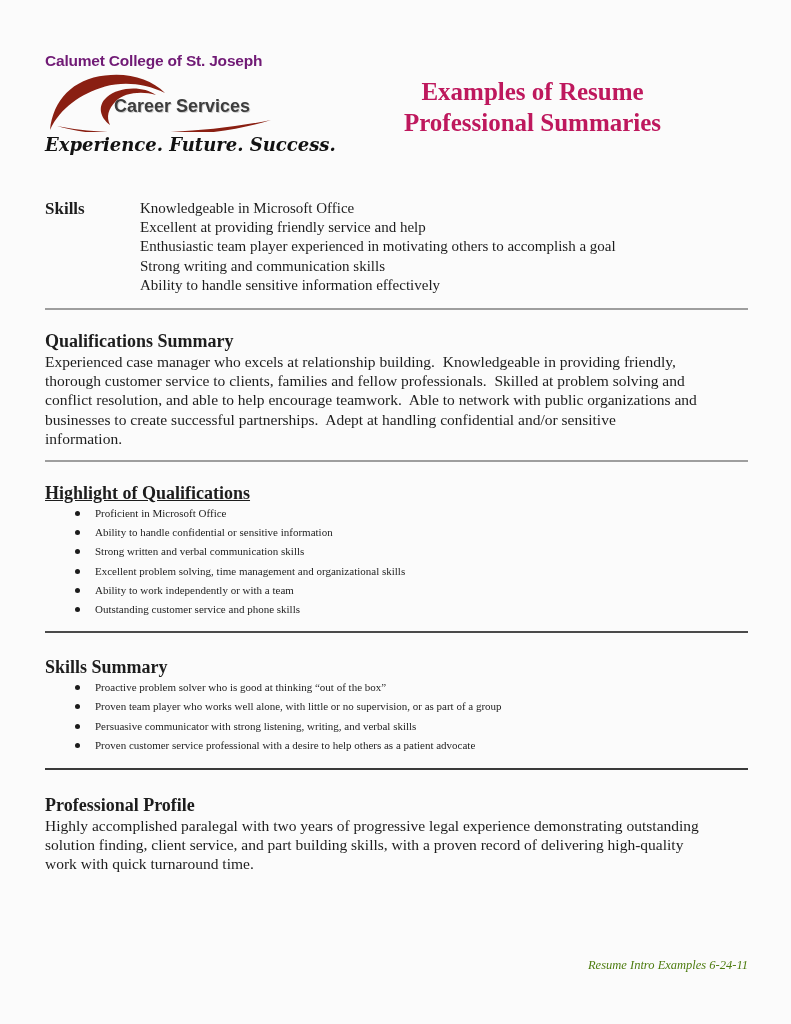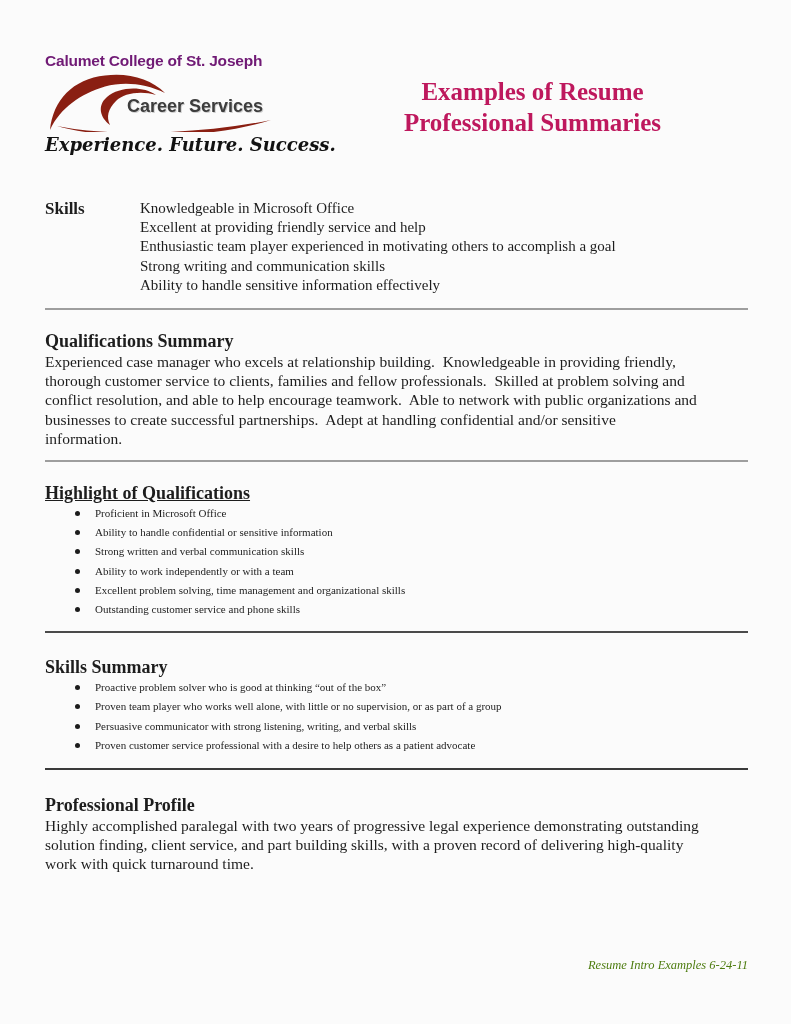--- a/index.html
+++ b/index.html
@@ -17,21 +17,21 @@
   .header { display:flex; }
   .logo-block { width:272px; flex:0 0 272px; }
   .college-name {
     font-family:Liberation Sans, sans-serif;
     font-weight:bold; font-size:15.5px; letter-spacing:-0.2px;
     color:#701a75; white-space:nowrap;
   }
   .swoosh-wrap { position:relative; width:230px; height:58px; margin:4px 0 0 2px; }
   .swoosh-wrap svg { position:absolute; left:0; top:0; }
   .office-name {
-    position:absolute; left:80px; top:22px;
+    position:absolute; left:67px; top:22px;
     font-family:"Liberation Sans", sans-serif;
     font-weight:bold; font-size:18px; color:#3d3d3d;
     text-shadow:1px 1px 0 rgba(0,0,0,0.18);
     white-space:nowrap;
   }
   .tagline {
     font-family:"DejaVu Serif", serif;
     font-style:italic; font-weight:bold;
     font-size:18px; color:#121212;
     margin:2px 0 0 0; white-space:nowrap;
@@ -126,22 +126,22 @@
 businesses to create successful partnerships.  Adept at handling confidential and/or sensitive
 information.</div>
 
   <div class="rule rule-light" id="rule-2"></div>
 
   <div class="section-heading underlined">Highlight of Qualifications</div>
   <ul class="bullets">
     <li>Proficient in Microsoft Office</li>
     <li>Ability to handle confidential or sensitive information</li>
     <li>Strong written and verbal communication skills</li>
+    <li>Excellent problem solving, time management and organizational skills</li>
     <li>Ability to work independently or with a team</li>
-    <li>Excellent problem solving, time management and organizational skills</li>
     <li>Outstanding customer service and phone skills</li>
   </ul>
 
   <div class="rule rule-dark" id="rule-3"></div>
 
   <div class="section-heading" id="skills-summary-heading">Skills Summary</div>
   <ul class="bullets">
     <li>Proactive problem solver who is good at thinking “out of the box”</li>
     <li>Proven team player who works well alone, with little or no supervision, or as part of a group</li>
     <li>Persuasive communicator with strong listening, writing, and verbal skills</li>

